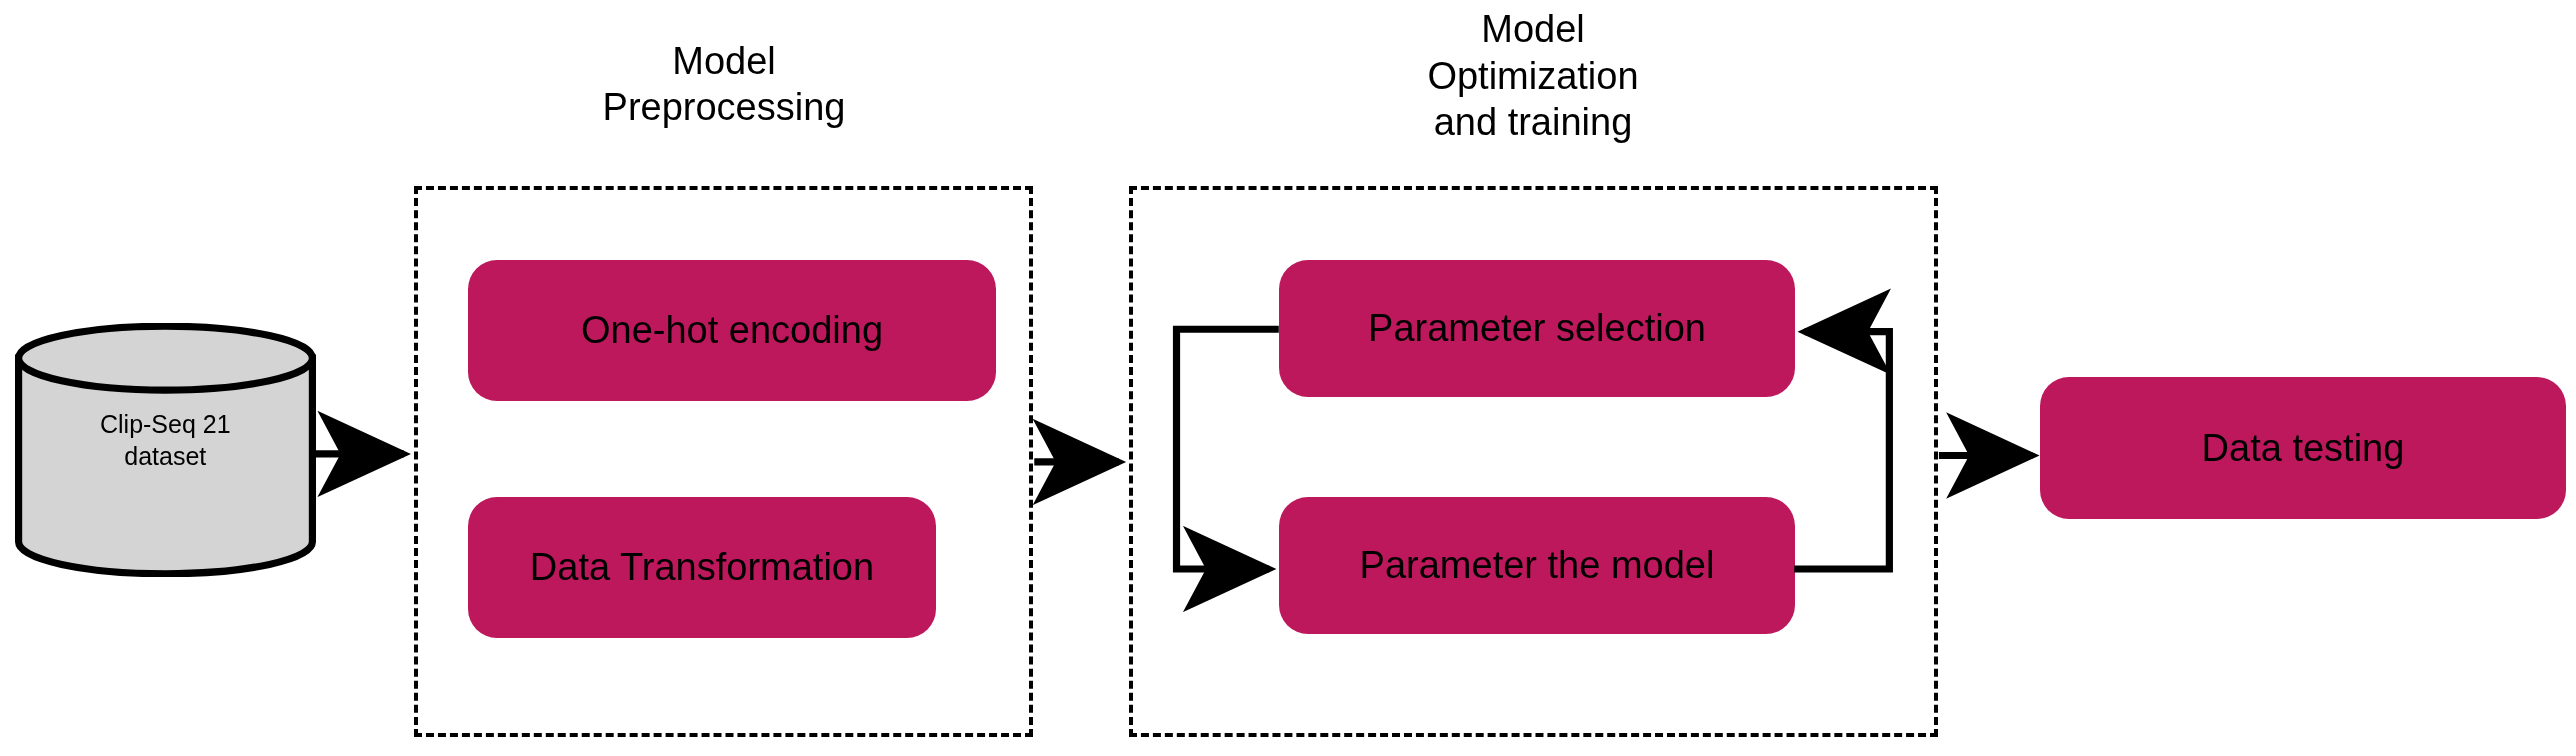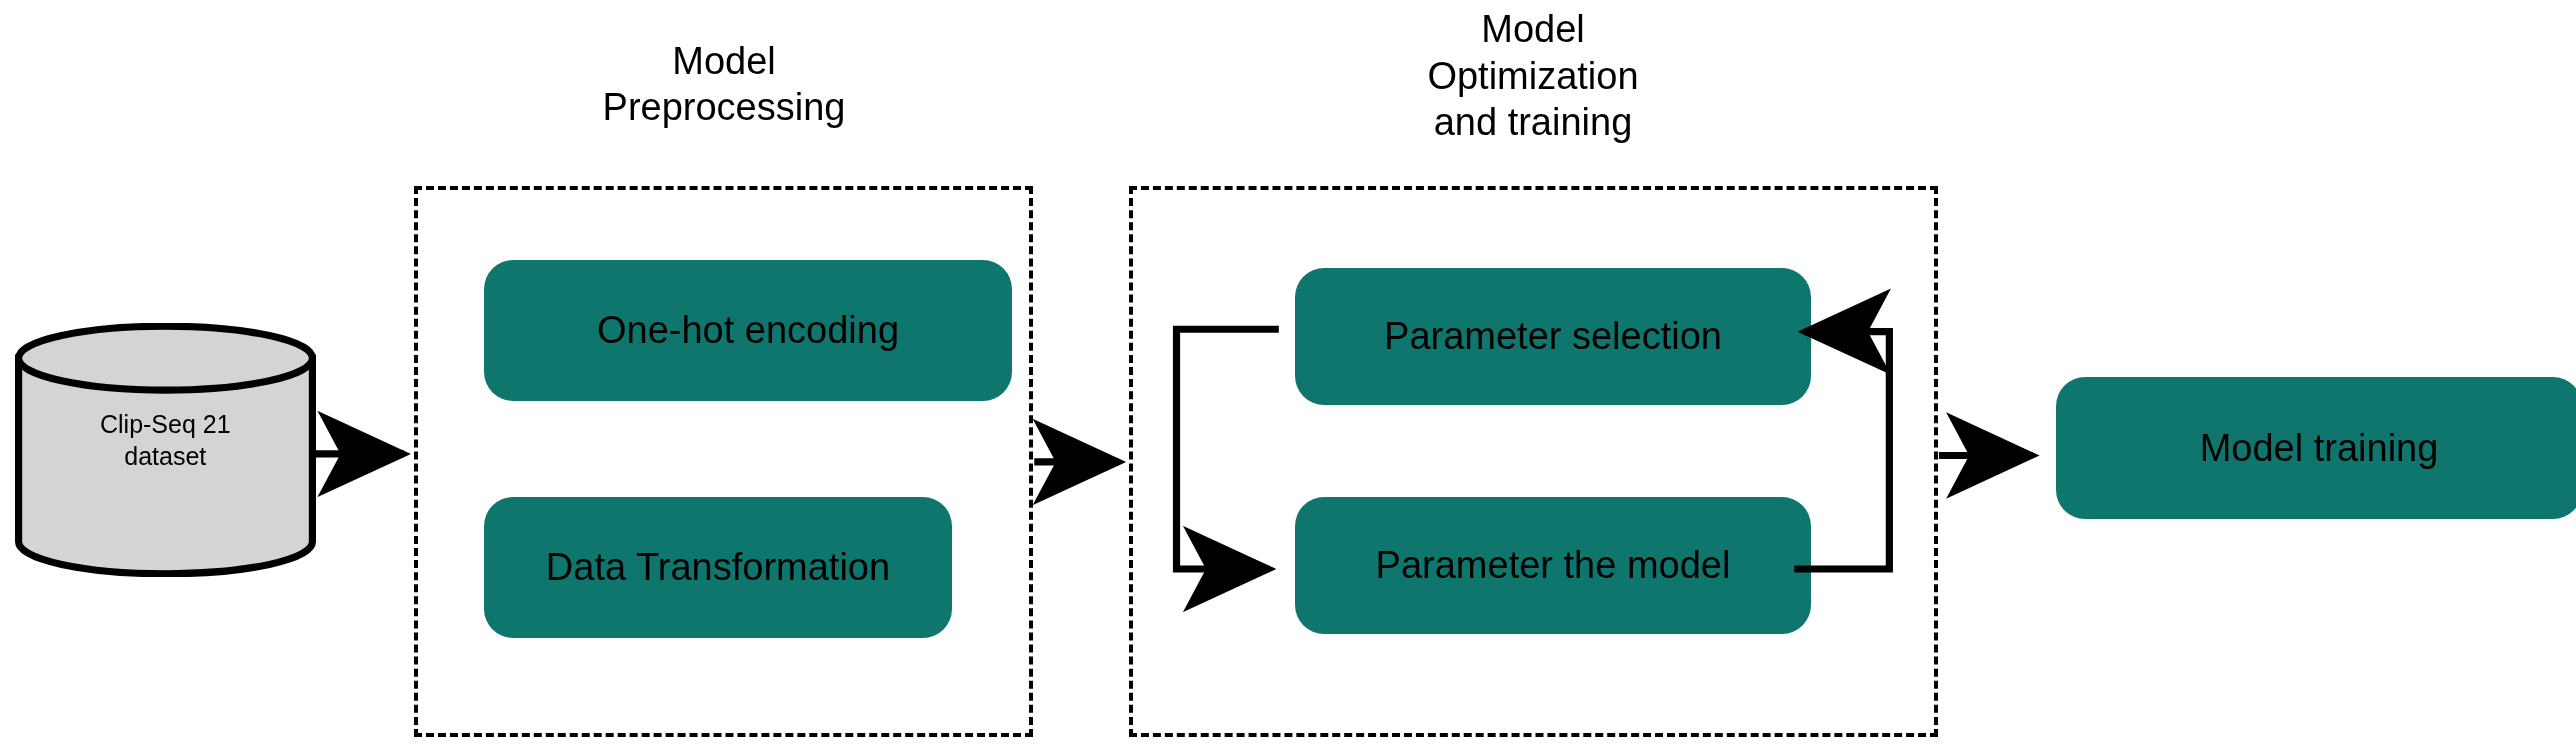--- a/index.html
+++ b/index.html
@@ -33,31 +33,30 @@
   .group-frame {
     position: absolute;
     border: 4.8px dashed #000000;
     box-sizing: border-box;
     background: transparent;
   }
 
   
   .proc-box {
     position: absolute;
-    background: #0f766e;
+    background: #be185d;
     border-radius: 29px;
     display: flex;
     align-items: center;
     justify-content: center;
     color: #000000;
     font-size: 38px;
     text-align: center;
     box-sizing: border-box;
     font-family: "Liberation Sans", sans-serif;
-    margin-left: 16px;
   }
 
   
   .cylinder {
     position: absolute;
   }
   .cyl-label {
     position: absolute;
     left: 0;
     right: 0;
@@ -104,25 +103,25 @@
   <div class="proc-box" style="left:468px; top:260px; width:528px; height:141px;">One-hot encoding</div>
 
   <div class="proc-box" style="left:468px; top:497px; width:468px; height:141px;">Data Transformation</div>
 
   <div class="group-caption" style="left:1327px; top:6.4px; width:412px;">Model
 Optimization
 and training</div>
 
   <div class="group-frame" style="left:1129px; top:186px; width:809px; height:551px;"></div>
 
-  <div class="proc-box" style="left:1279px; top:268px; width:516px; height:137px;">Parameter selection</div>
+  <div class="proc-box" style="left:1279px; top:260px; width:516px; height:137px;">Parameter selection</div>
 
   <div class="proc-box" style="left:1279px; top:497px; width:516px; height:137px;">Parameter the model</div>
 
-  <div class="proc-box" style="left:2040px; top:377px; width:526px; height:142px;">Model training</div>
+  <div class="proc-box" style="left:2040px; top:377px; width:526px; height:142px;">Data testing</div>
 
   <svg class="conn" viewBox="0 0 3223 946">
     <defs>
       <marker id="arrowR" markerWidth="14" markerHeight="12" refX="12" refY="6" orient="auto" markerUnits="strokeWidth">
         <path d="M0,0 L13,6 L0,12 L3.2,6 Z" fill="#000000"></path>
       </marker>
     </defs>
 
     <g>
       <line x1="392" y1="568" x2="505" y2="568" stroke="#000000" stroke-width="9" marker-end="url(#arrowR)"></line>

